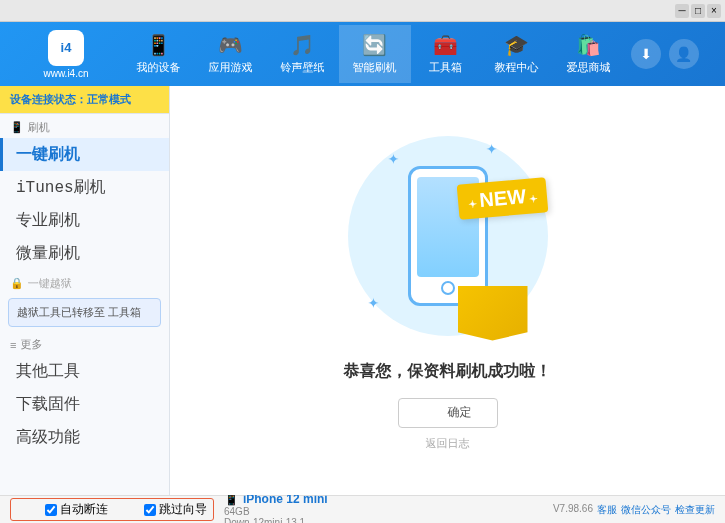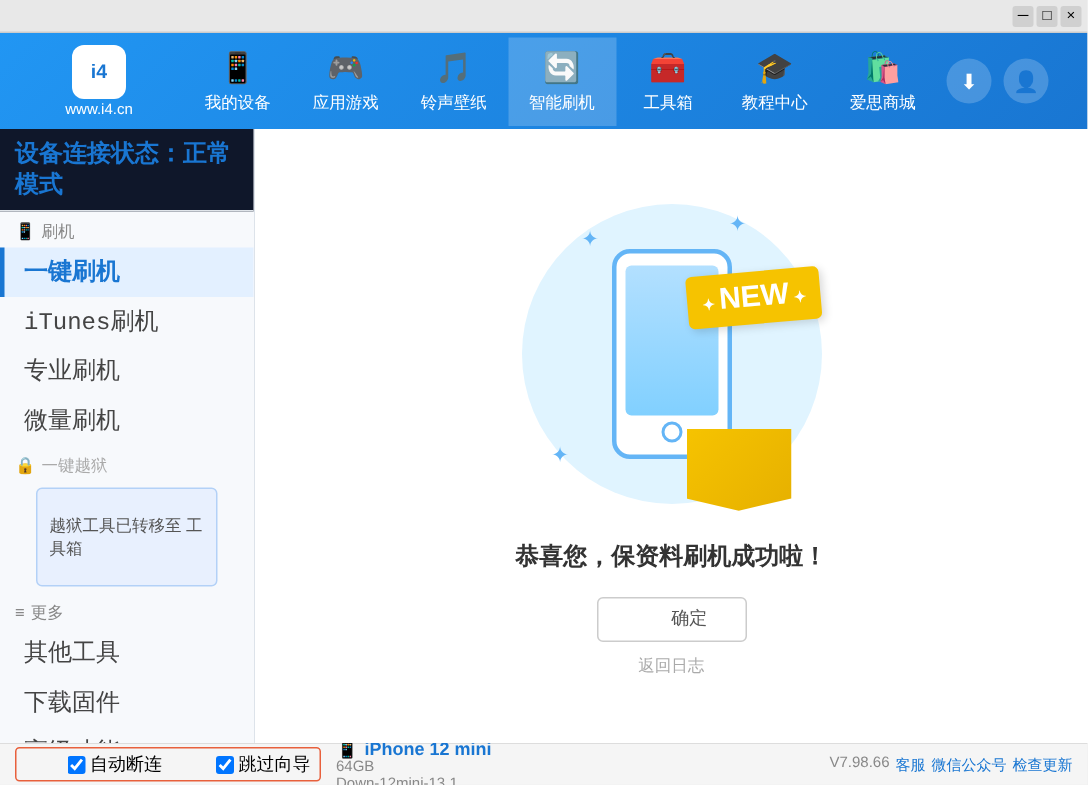--- a/index.html
+++ b/index.html
@@ -68,24 +68,24 @@
     
     .sidebar {
       width: 170px;
       background: #f7f9fc;
       border-right: 1px solid #dde3ea;
       overflow-y: auto;
       flex-shrink: 0;
     }
     .status-bar {
       padding: 6px 10px;
-      font-size: 16px;
+      font-size: 11px;
       color: #555;
       border-bottom: 1px solid #e0e5ea;
-      background: #0f172a;
+      background: #fde047;
     }
     .status-bar span { color: #1976d2; font-weight: bold; }
 
     .sidebar-section-title {
       padding: 6px 10px 3px;
       font-size: 11px;
       color: #888;
       display: flex; align-items: center; gap: 4px;
     }
     .sidebar-item {
@@ -97,25 +97,25 @@
     }
     .sidebar-item.active {
       background: #e3f0ff;
       color: #1976d2;
       font-weight: bold;
       border-left: 3px solid #1976d2;
       padding-left: 13px;
     }
 
     .sidebar-notice {
-      margin: 4px 24px;
+      margin: 4px 8px;
       background: #e8f0fe;
       border: 1px solid #b3d1f7;
       border-radius: 4px;
-      padding: 17px 8px;
+      padding: 6px 8px;
       font-size: 11px;
       color: #555;
     }
 
     
     .content {
       flex: 1;
       display: flex;
       flex-direction: column;
       align-items: center;

